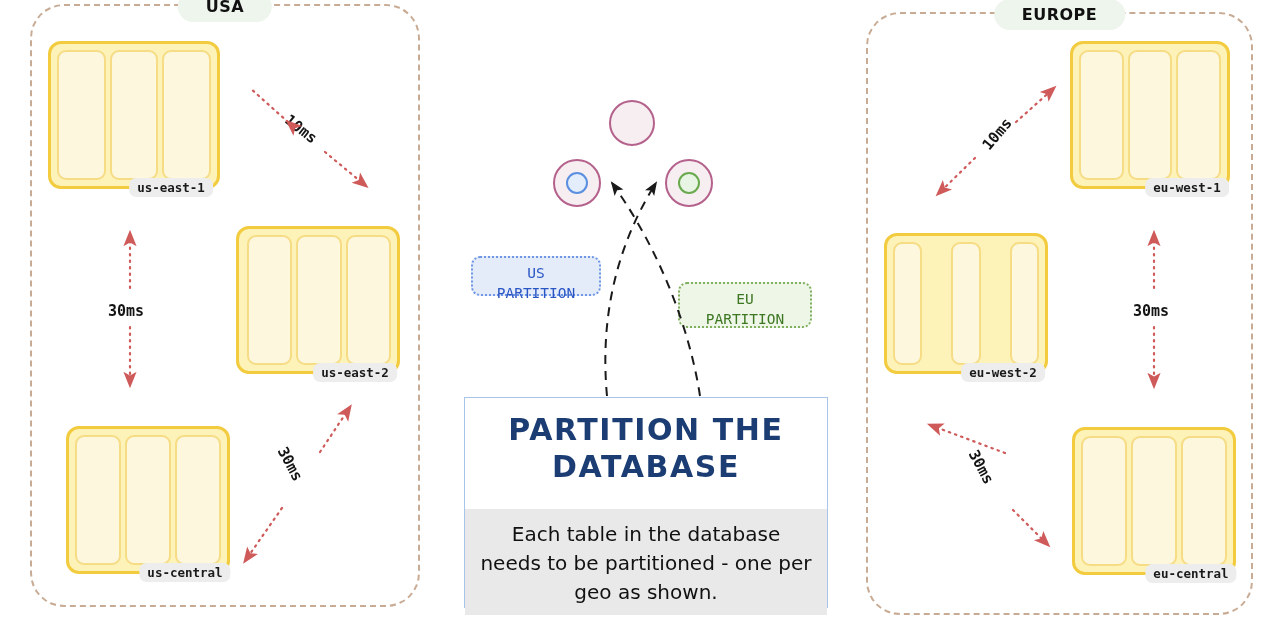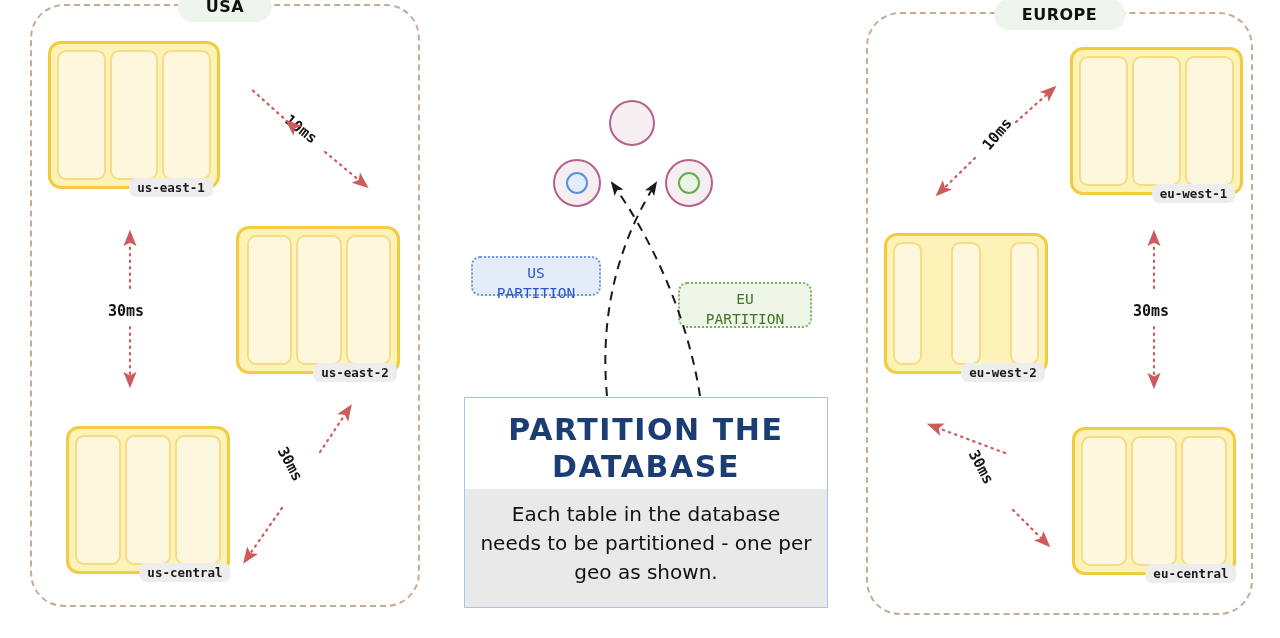--- a/index.html
+++ b/index.html
@@ -144,21 +144,21 @@
     flex-direction: column;
   }
   .callout-title {
     background: #ffffff;
     color: #1b3d73;
     font-family: "DejaVu Sans", sans-serif;
     font-weight: bold;
     font-size: 30px;
     letter-spacing: 1.6px;
     text-align: center;
-    padding: 14px 10px 4px 10px;
+    padding: 14px 10px 24px 10px;
     line-height: 1.22;
   }
   .callout-body {
     background: #e9e9e9;
     color: #111111;
     flex: 1 1 auto;
     font-family: "DejaVu Sans", sans-serif;
     font-size: 20px;
     text-align: center;
     line-height: 1.45;
@@ -204,21 +204,21 @@
   </div>
 
   <div class="lat-label" style="left:283px; top:120px; transform:rotate(38deg);">10ms</div>
   <div class="lat-label" style="left:108px; top:302px;">30ms</div>
   <div class="lat-label" style="left:272px; top:455px; transform:rotate(62deg);">30ms</div>
 
   <div class="geo-panel" style="left:866px; top:12px; width:387px; height:603px;">
     <div class="geo-title">EUROPE</div>
   </div>
 
-  <div class="rack" style="left:1070px; top:47px; width:173px; height:148px;">
+  <div class="rack" style="left:1070px; top:41px; width:160px; height:148px;">
     <div class="rack-slot"></div>
     <div class="rack-slot"></div>
     <div class="rack-slot"></div>
     <div class="rack-label">eu-west-1</div>
   </div>
 
   <div class="rack" style="left:884px; top:233px; width:164px; height:141px;gap:29px;">
     <div class="rack-slot"></div>
     <div class="rack-slot"></div>
     <div class="rack-slot"></div>

